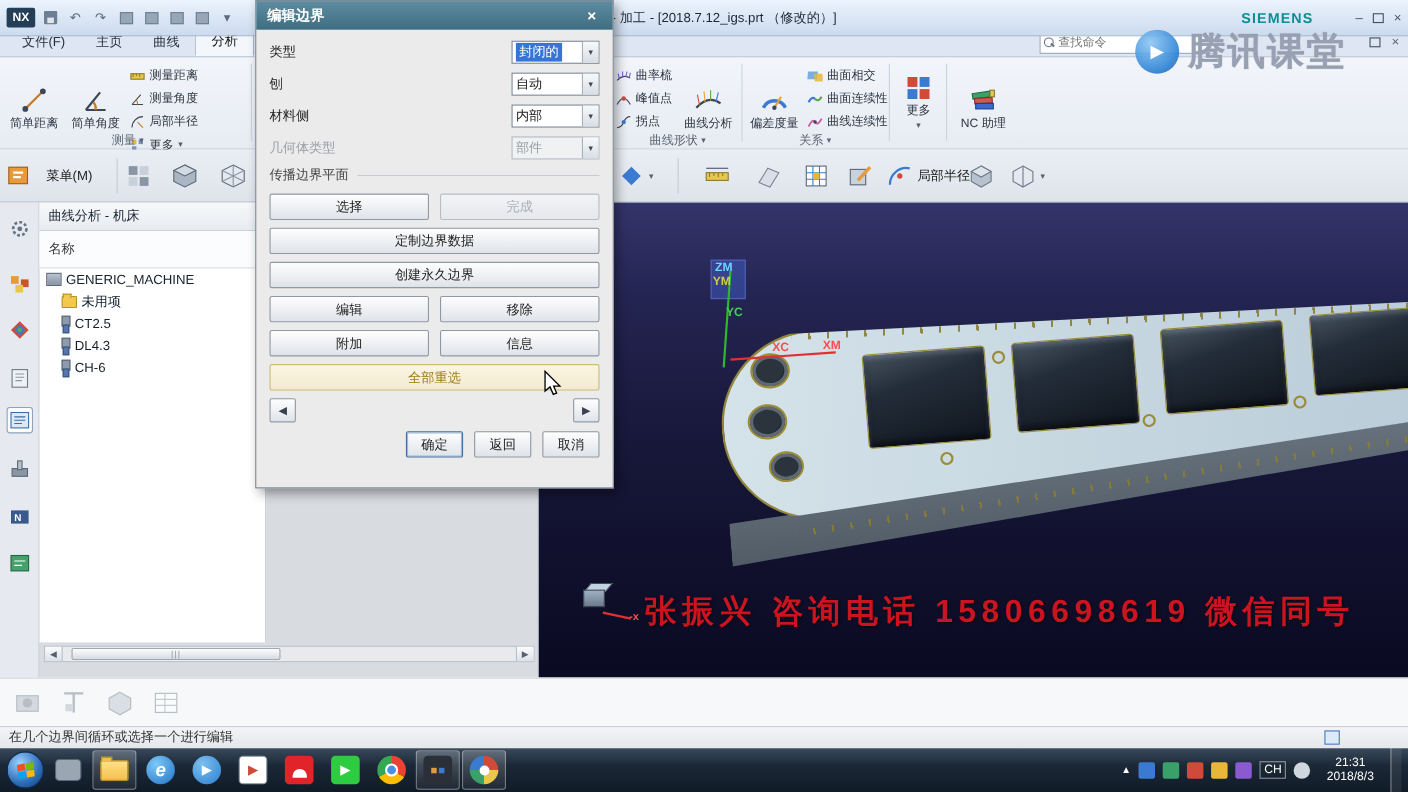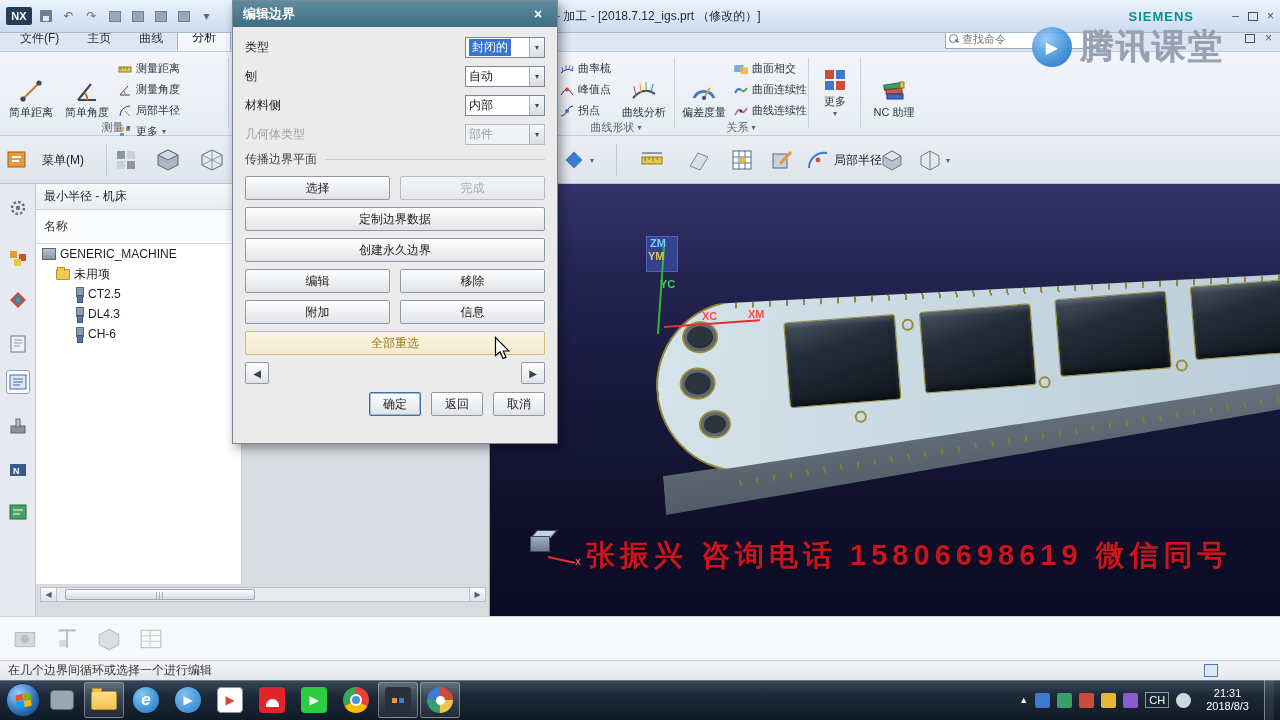--- a/index.html
+++ b/index.html
@@ -54,21 +54,21 @@
 #leftstrip{position:absolute;left:0;top:184px;width:36px;height:432px;background:#e6eaf0;border-right:1px solid #c3cad4;z-index:2}
 .stripicon{position:absolute;left:6px;width:24px;height:24px;display:flex;align-items:center;justify-content:center;border-radius:3px}
 .stripicon.active{background:#fdfdfd;border:1px solid #8fa2b8}
 .stripicon svg{width:20px;height:20px}
 
 #navpanel{position:absolute;left:36px;top:184px;width:454px;height:432px;background:#d8dbe0;border-right:1px solid #9aa3af;z-index:2}
 #navtree{position:absolute;left:0;top:0;width:206px;height:400px;background:#fff;border-right:1px solid #c6ccd4}
 .navheader{height:26px;background:linear-gradient(#f6f8fa,#e8ecf1);border-bottom:1px solid #ccd2da;display:flex;align-items:center;padding:0 8px;font-size:12px;color:#1d2733}
 .colheader{height:34px;border-bottom:1px solid #d7dce2;display:flex;align-items:center;padding:0 8px;font-size:12px;color:#333;background:#fbfcfd}
 .trow{height:20px;display:flex;align-items:center;gap:4px;font-size:12px;color:#16202c;padding-left:6px;white-space:nowrap}
-.ind1{padding-left:20px}.ind2{padding-left:38px}
+.ind1{padding-left:20px}.ind2{padding-left:18px}
 .folder{width:14px;height:11px;background:#f2c94c;border:1px solid #b8912a;border-radius:1px;position:relative;flex:none}
 .folder:before{content:"";position:absolute;left:0;top:-3px;width:6px;height:3px;background:#f2c94c;border:1px solid #b8912a;border-bottom:0}
 .toolico{width:10px;height:14px;flex:none;position:relative}
 .toolico:before{content:"";position:absolute;left:2px;top:0;width:6px;height:8px;background:#8e9bab;border:1px solid #5c6775}
 .toolico:after{content:"";position:absolute;left:3px;top:8px;width:4px;height:6px;background:#5577aa;border:1px solid #3c557e}
 .machico{width:14px;height:12px;background:linear-gradient(#b9c3cf,#8694a4);border:1px solid #5c6775;flex:none}
 .hscroll{position:absolute;left:4px;bottom:14px;width:446px;height:15px;background:#e8eaee;border:1px solid #b9c0c9;display:flex;align-items:center}
 .harrow{width:16px;height:13px;display:flex;align-items:center;justify-content:center;font-size:8px;color:#55606e;background:linear-gradient(#fafbfc,#dde2e8);border-right:1px solid #b9c0c9}
 .harrow.r{border-right:0;border-left:1px solid #b9c0c9;margin-left:auto}
 .hthumb{width:190px;height:11px;margin-left:8px;background:linear-gradient(#fdfdfe,#d6dbe2);border:1px solid #9fa8b3;border-radius:2px;display:flex;align-items:center;justify-content:center;color:#8a94a1;font-size:8px;letter-spacing:1px}
@@ -489,21 +489,21 @@
     <div class="stripicon" style="top:316px">
       <svg viewBox="0 0 20 20">
           <rect x="2" y="3" width="16" height="14" fill="#4aa06a" stroke="#1c6a42"></rect>
           <path d="M5 8h10 M5 12h7" stroke="#fff"></path>
         </svg>
     </div>
   </div>
 
   <div id="navpanel">
     <div id="navtree">
-      <div class="navheader">最小半径 - 机床</div>
+      <div class="navheader">曲线分析 - 机床</div>
       <div class="colheader">名称</div>
       <div class="trow">
         <span class="machico"></span>
         <span>GENERIC_MACHINE</span>
       </div>
       <div class="trow ind1">
         <span class="folder"></span>
         <span>未用项</span>
       </div>
       <div class="trow ind2">

